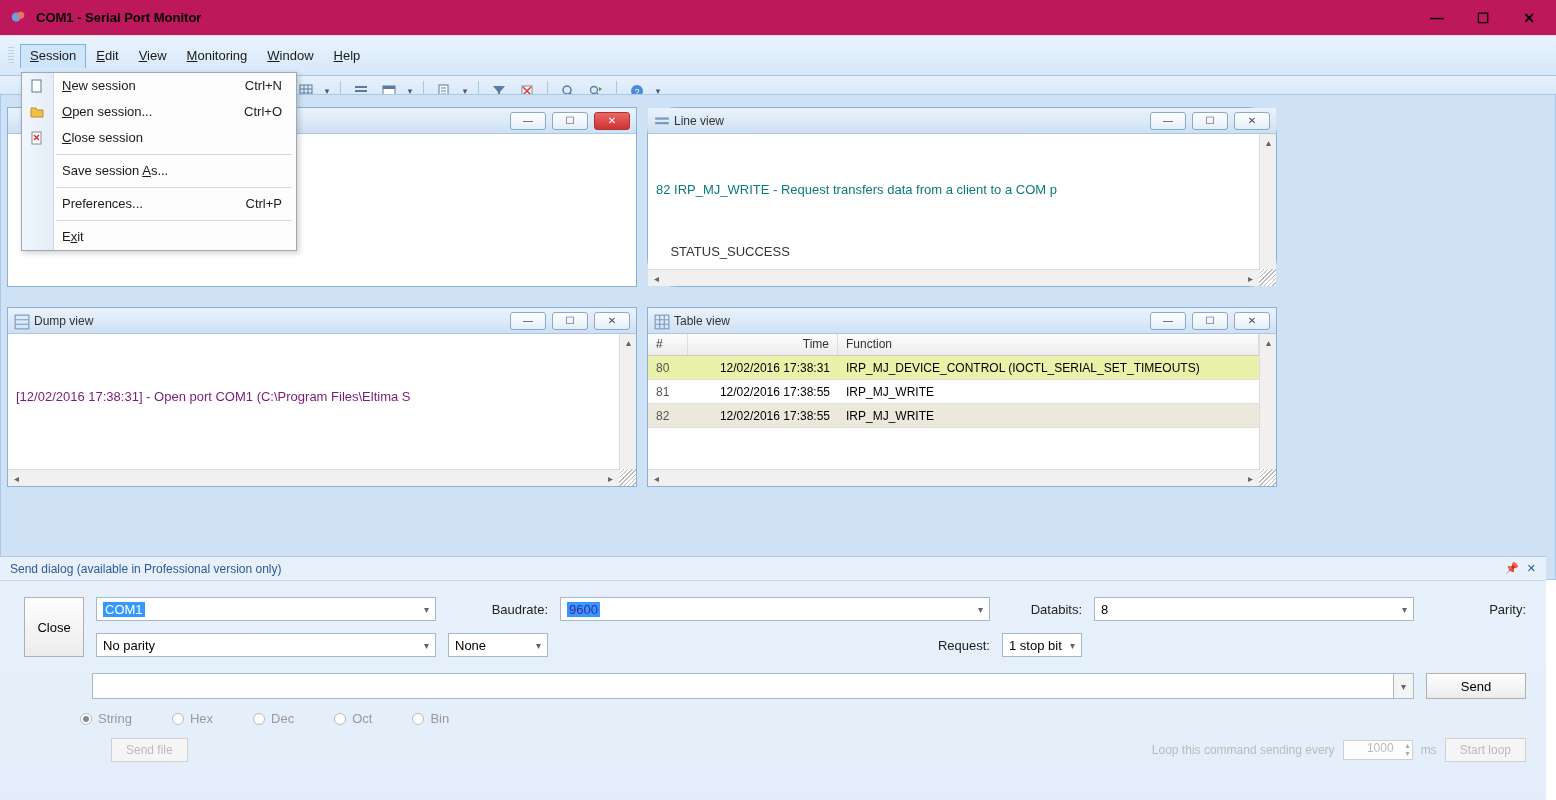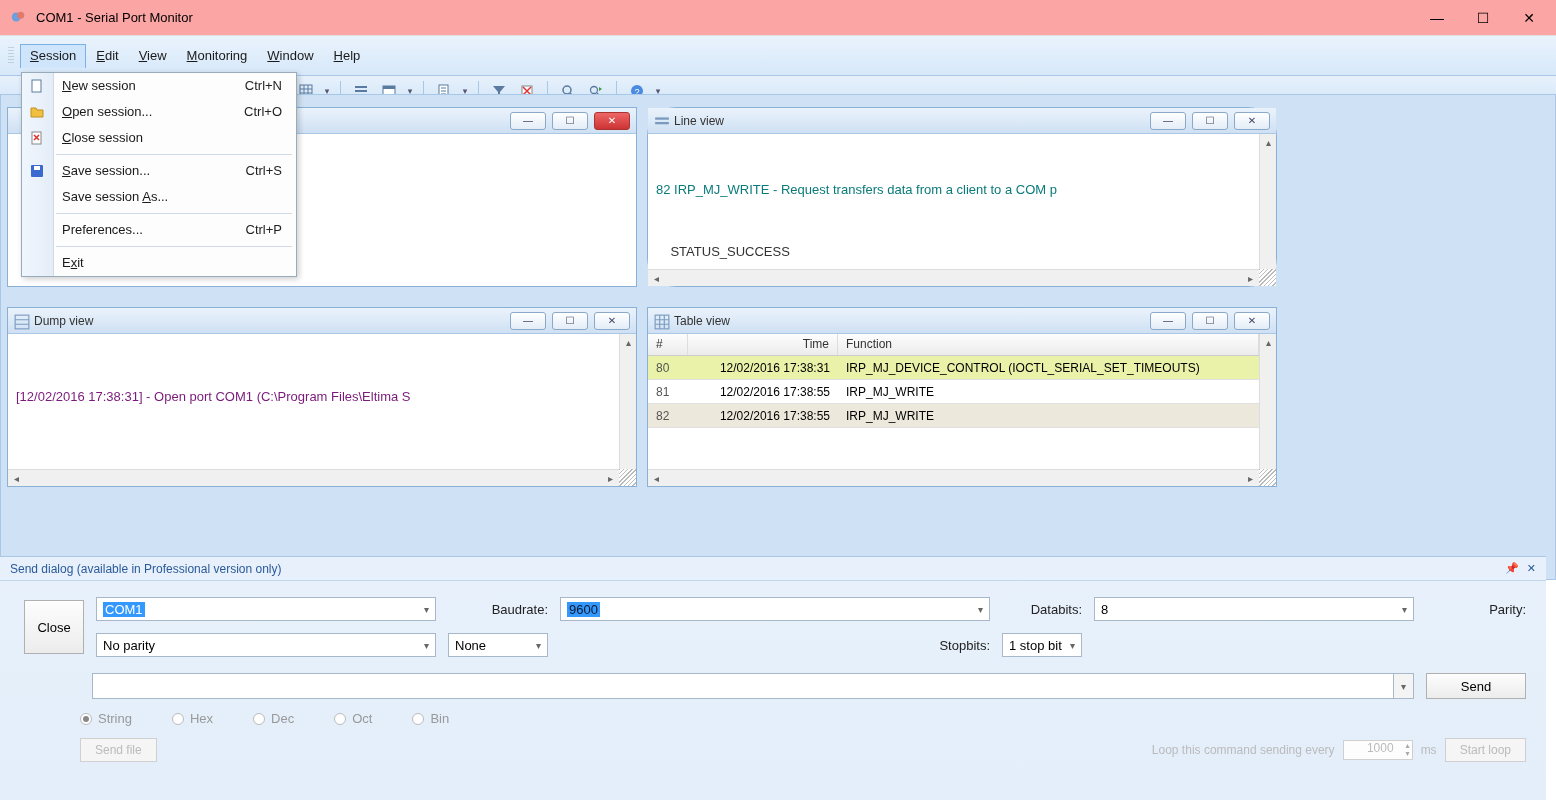--- a/index.html
+++ b/index.html
@@ -1,19 +1,19 @@
 <!DOCTYPE html>
 <html><head>
 <meta charset="utf-8">
 <style>
 * { box-sizing: border-box; margin: 0; padding: 0; font-family: "Segoe UI", Tahoma, sans-serif; }
 body { width: 1556px; height: 800px; background: #fff; overflow: hidden; position: relative; }
 
 
-.titlebar { height: 36px; background: #fca5a5; display: flex; align-items: center; padding: 0 4px 0 10px; border-bottom: 1px solid #e0e0e0; }
+.titlebar { height: 36px; background: #be185d; display: flex; align-items: center; padding: 0 4px 0 10px; border-bottom: 1px solid #e0e0e0; font-weight: bold; }
 .titlebar .app-icon { width: 18px; height: 18px; margin-right: 8px; }
 .titlebar .title { font-size: 13px; color: #000; }
 .titlebar .win-controls { margin-left: auto; display: flex; }
 .titlebar .win-btn { width: 46px; height: 30px; display: flex; align-items: center; justify-content: center; font-size: 14px; }
 
 
 .menubar { height: 40px; background: linear-gradient(#eaf3fc,#d6e8fa); border-bottom: 1px solid #a9c7e6; display: flex; align-items: center; padding: 0 8px; position: relative; z-index: 20; }
 .menubar .grip { width: 6px; height: 18px; margin-right: 6px; background: repeating-linear-gradient(to bottom, #8aa 0 1px, transparent 1px 3px); opacity: .4;}
 .menubar .menu-item { padding: 4px 10px; font-size: 13px; color: #1a1a1a; cursor: default; }
 .menubar .menu-item.open { background: #cfe5fb; border: 1px solid #7db2e8; border-bottom: none; padding: 3px 9px 5px; position: relative; }
@@ -68,29 +68,29 @@
 .td-num{width:40px; padding-left:8px; color:#555;} .td-time{width:150px; text-align:right; padding-right:8px;} .td-func{flex:1; padding-left:8px;}
 
 
 .send-dialog { position:absolute; left:0; right:10px; bottom:0; height:244px; background:linear-gradient(#e8f1fb,#e3eefa); border-top:1px solid #a9c7e6;}
 .send-head { height:24px; display:flex; align-items:center; padding: 0 10px; font-size:12px; color:#2a5a9a; border-bottom:1px solid #c3d7ec;}
 .send-head .sh-ctrl { margin-left:auto; display:flex; gap:8px; font-size:11px; color:#2a5a9a;}
 .send-grid { padding: 16px 24px 8px; display:grid; grid-template-columns: 60px 340px 100px 430px 80px 320px 100px; gap: 12px 12px; align-items:center; font-size:13px;}
 .send-grid label { text-align:right; color:#222;}
 .combo { height:24px; border:1px solid #a9b8c8; background:#fff; display:flex; align-items:center; padding:0 6px; position:relative; font-size:13px;}
 .combo .caret { position:absolute; right:6px; font-size:10px; color:#666;}
-.big-btn { height:54px; border:1px solid #b0b0b0; background:linear-gradient(#fdfdfd,#ececec); display:flex; align-items:center; justify-content:center; font-size:13px;}
+.big-btn { height:60px; border:1px solid #b0b0b0; background:linear-gradient(#fdfdfd,#ececec); display:flex; align-items:center; justify-content:center; font-size:13px;}
 .send-row2 { padding: 8px 24px; display:flex; align-items:center; gap:12px;}
 .send-row2 .text-input { flex:1; height:26px; border:1px solid #a9b8c8; background:#fff; max-width:1310px;}
 .send-row2 .dd-caret{ width:20px; height:26px; border:1px solid #a9b8c8; border-left:none; background:#f4f4f4; display:flex;align-items:center;justify-content:center; font-size:10px; color:#666; margin-left:-12px;}
 .radio-row { padding: 4px 80px; display:flex; gap:40px; font-size:13px; color:#999;}
 .radio-row .r { display:flex; align-items:center; gap:6px;}
 .radio-row .dot { width:12px; height:12px; border:1px solid #bbb; border-radius:50%; background:#fff;}
 .radio-row .dot.on::after{content:""; display:block; width:6px;height:6px; background:#888; border-radius:50%; margin:2px;}
-.footer-row { padding: 8px 24px 0 80px; display:flex; align-items:center; gap:14px; font-size:12px; color:#bbb;}
+.footer-row { padding: 8px 24px 0 80px; display:flex; align-items:center; gap:14px; font-size:12px; color:#bbb;margin-left:31px;}
 .footer-row .sf-btn { padding: 4px 14px; border:1px solid #d0d0d0; background:#f5f5f5; color:#bbb;}
 .footer-row .right { margin-left:auto; display:flex; align-items:center; gap:8px;}
 .footer-row .spin { width:70px; height:20px; border:1px solid #d0d0d0; background:#fdfdfd; text-align:right; padding-right:18px; position:relative;}
 .footer-row .spin .sp { position:absolute; right:2px; top:1px; font-size:8px; color:#aaa; line-height:8px;}
 
 
 .svg-ico { width:16px; height:16px; }
 </style>
 </head>
 <body>
@@ -138,30 +138,20 @@
       <div class="dd-item">
         <span class="dd-icon">
             <svg class="svg-ico" viewBox="0 0 16 16">
               <rect x="3" y="2" width="9" height="12" fill="#fff" stroke="#888"></rect>
               <path d="M5 5l5 5M10 5l-5 5" stroke="#d33" stroke-width="1.6"></path>
             </svg>
           </span>
         <span><u>C</u>lose session</span>
       </div>
       <div class="dd-sep"></div>
-      <div class="dd-item">
-        <span class="dd-icon">
-            <svg class="svg-ico" viewBox="0 0 16 16">
-              <rect x="2" y="2" width="12" height="12" fill="#3a6ad0" rx="1"></rect>
-              <rect x="5" y="3" width="6" height="4" fill="#fff"></rect>
-            </svg>
-          </span>
-        <span><u>S</u>ave session...</span>
-          <span class="shortcut">Ctrl+S</span>
-      </div>
       <div class="dd-item">
         <span>Save session <u>A</u>s...</span>
       </div>
       <div class="dd-sep"></div>
       <div class="dd-item">
         <span>Preferences...</span>
           <span class="shortcut">Ctrl+P</span>
       </div>
       <div class="dd-sep"></div>
       <div class="dd-item">
@@ -382,42 +372,42 @@
   </div>
   <div style="display:flex;">
     <div style="flex:1;">
       <div class="send-grid">
         <div class="combo">
             <span style="background:#3399ff;color:#fff;padding:0 2px;">COM1</span>
             <span class="caret">▾</span>
           </div>
         <label>Baudrate:</label>
         <div class="combo">
-            <span style="background:#3399ff;color:#0f172a;padding:0 2px;">9600</span>
+            <span style="background:#3399ff;color:#4c1d95;padding:0 2px;">9600</span>
             <span class="caret">▾</span>
           </div>
         <label>Databits:</label>
         <div class="combo">
             <span>8</span>
             <span class="caret">▾</span>
           </div>
         <div class="big-btn" style="grid-row:1 / span 2;">
             <span>Close</span>
           </div>
 
         <label>Parity:</label>
         <div class="combo">
             <span>No parity</span>
             <span class="caret">▾</span>
           </div>
         <div class="combo">
             <span>None</span>
             <span class="caret">▾</span>
           </div>
-        <label>Stopbits:</label>
+        <label>Request:</label>
         <div class="combo">
             <span>1 stop bit</span>
             <span class="caret">▾</span>
           </div>
       </div>
       <div class="send-row2">
         <div style="width:56px"></div>
         <div class="text-input"></div>
         <div class="dd-caret">▾</div>
         <div class="big-btn" style="width:100px; height:26px;">

